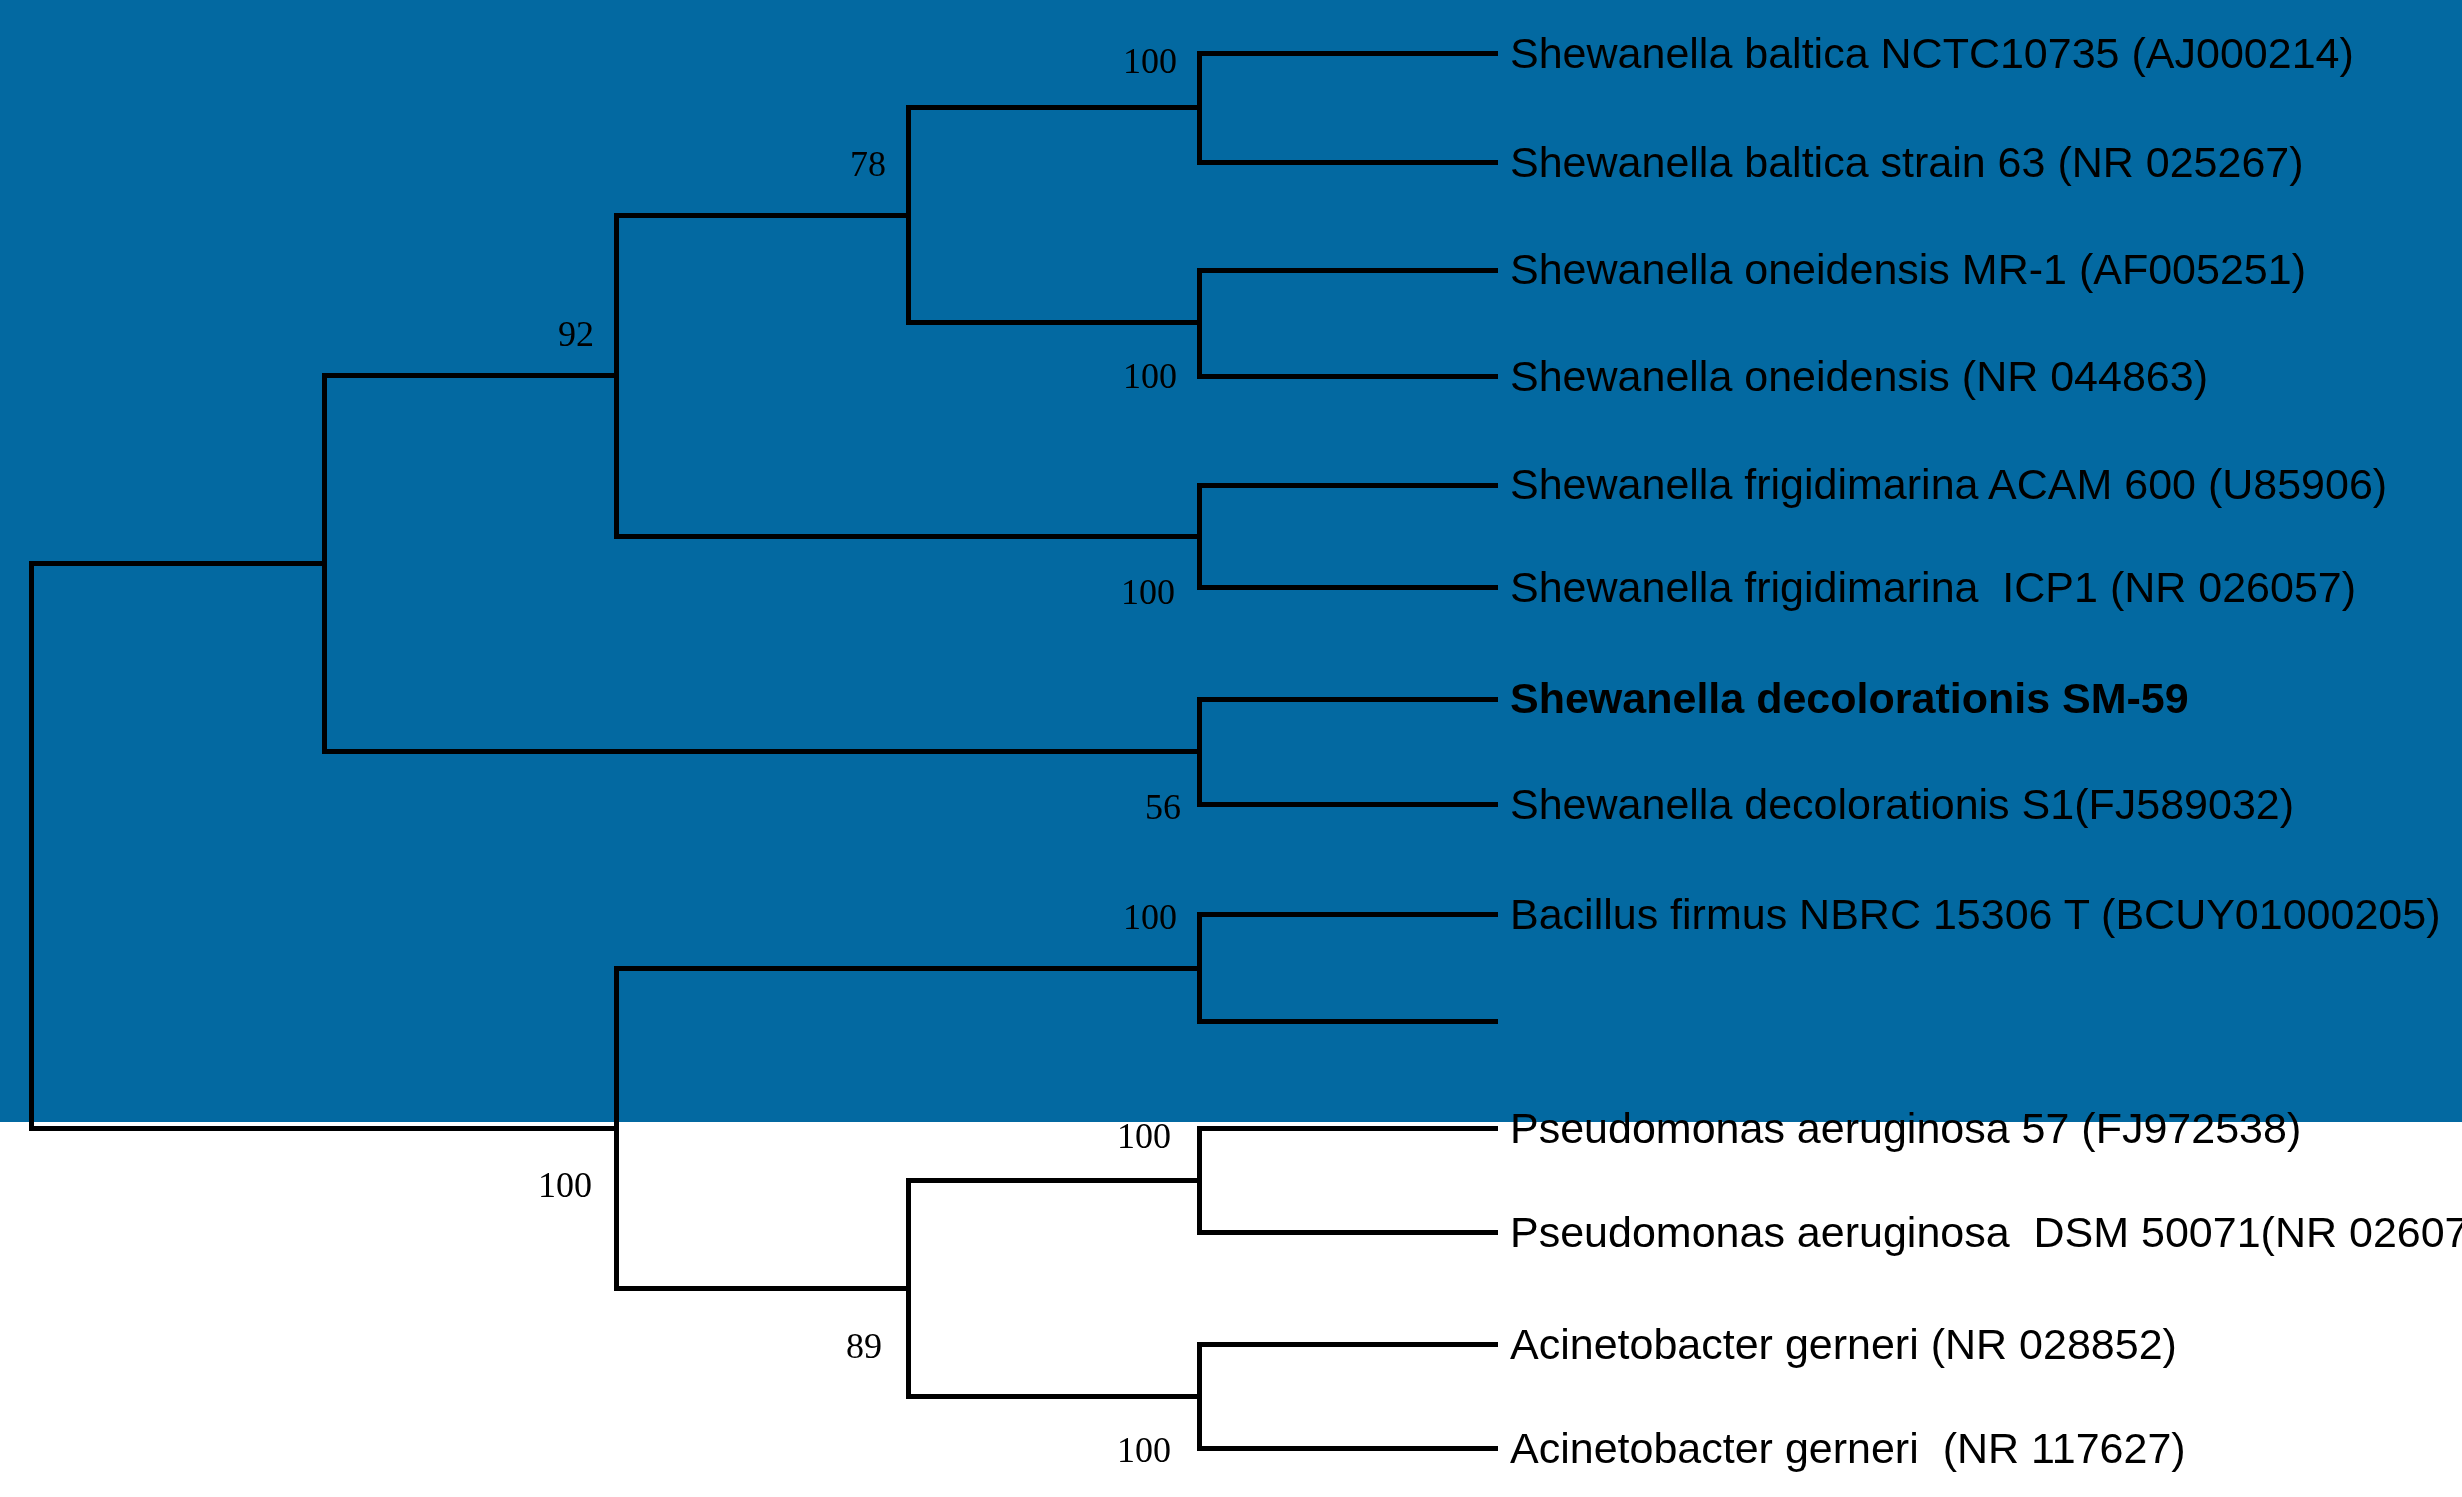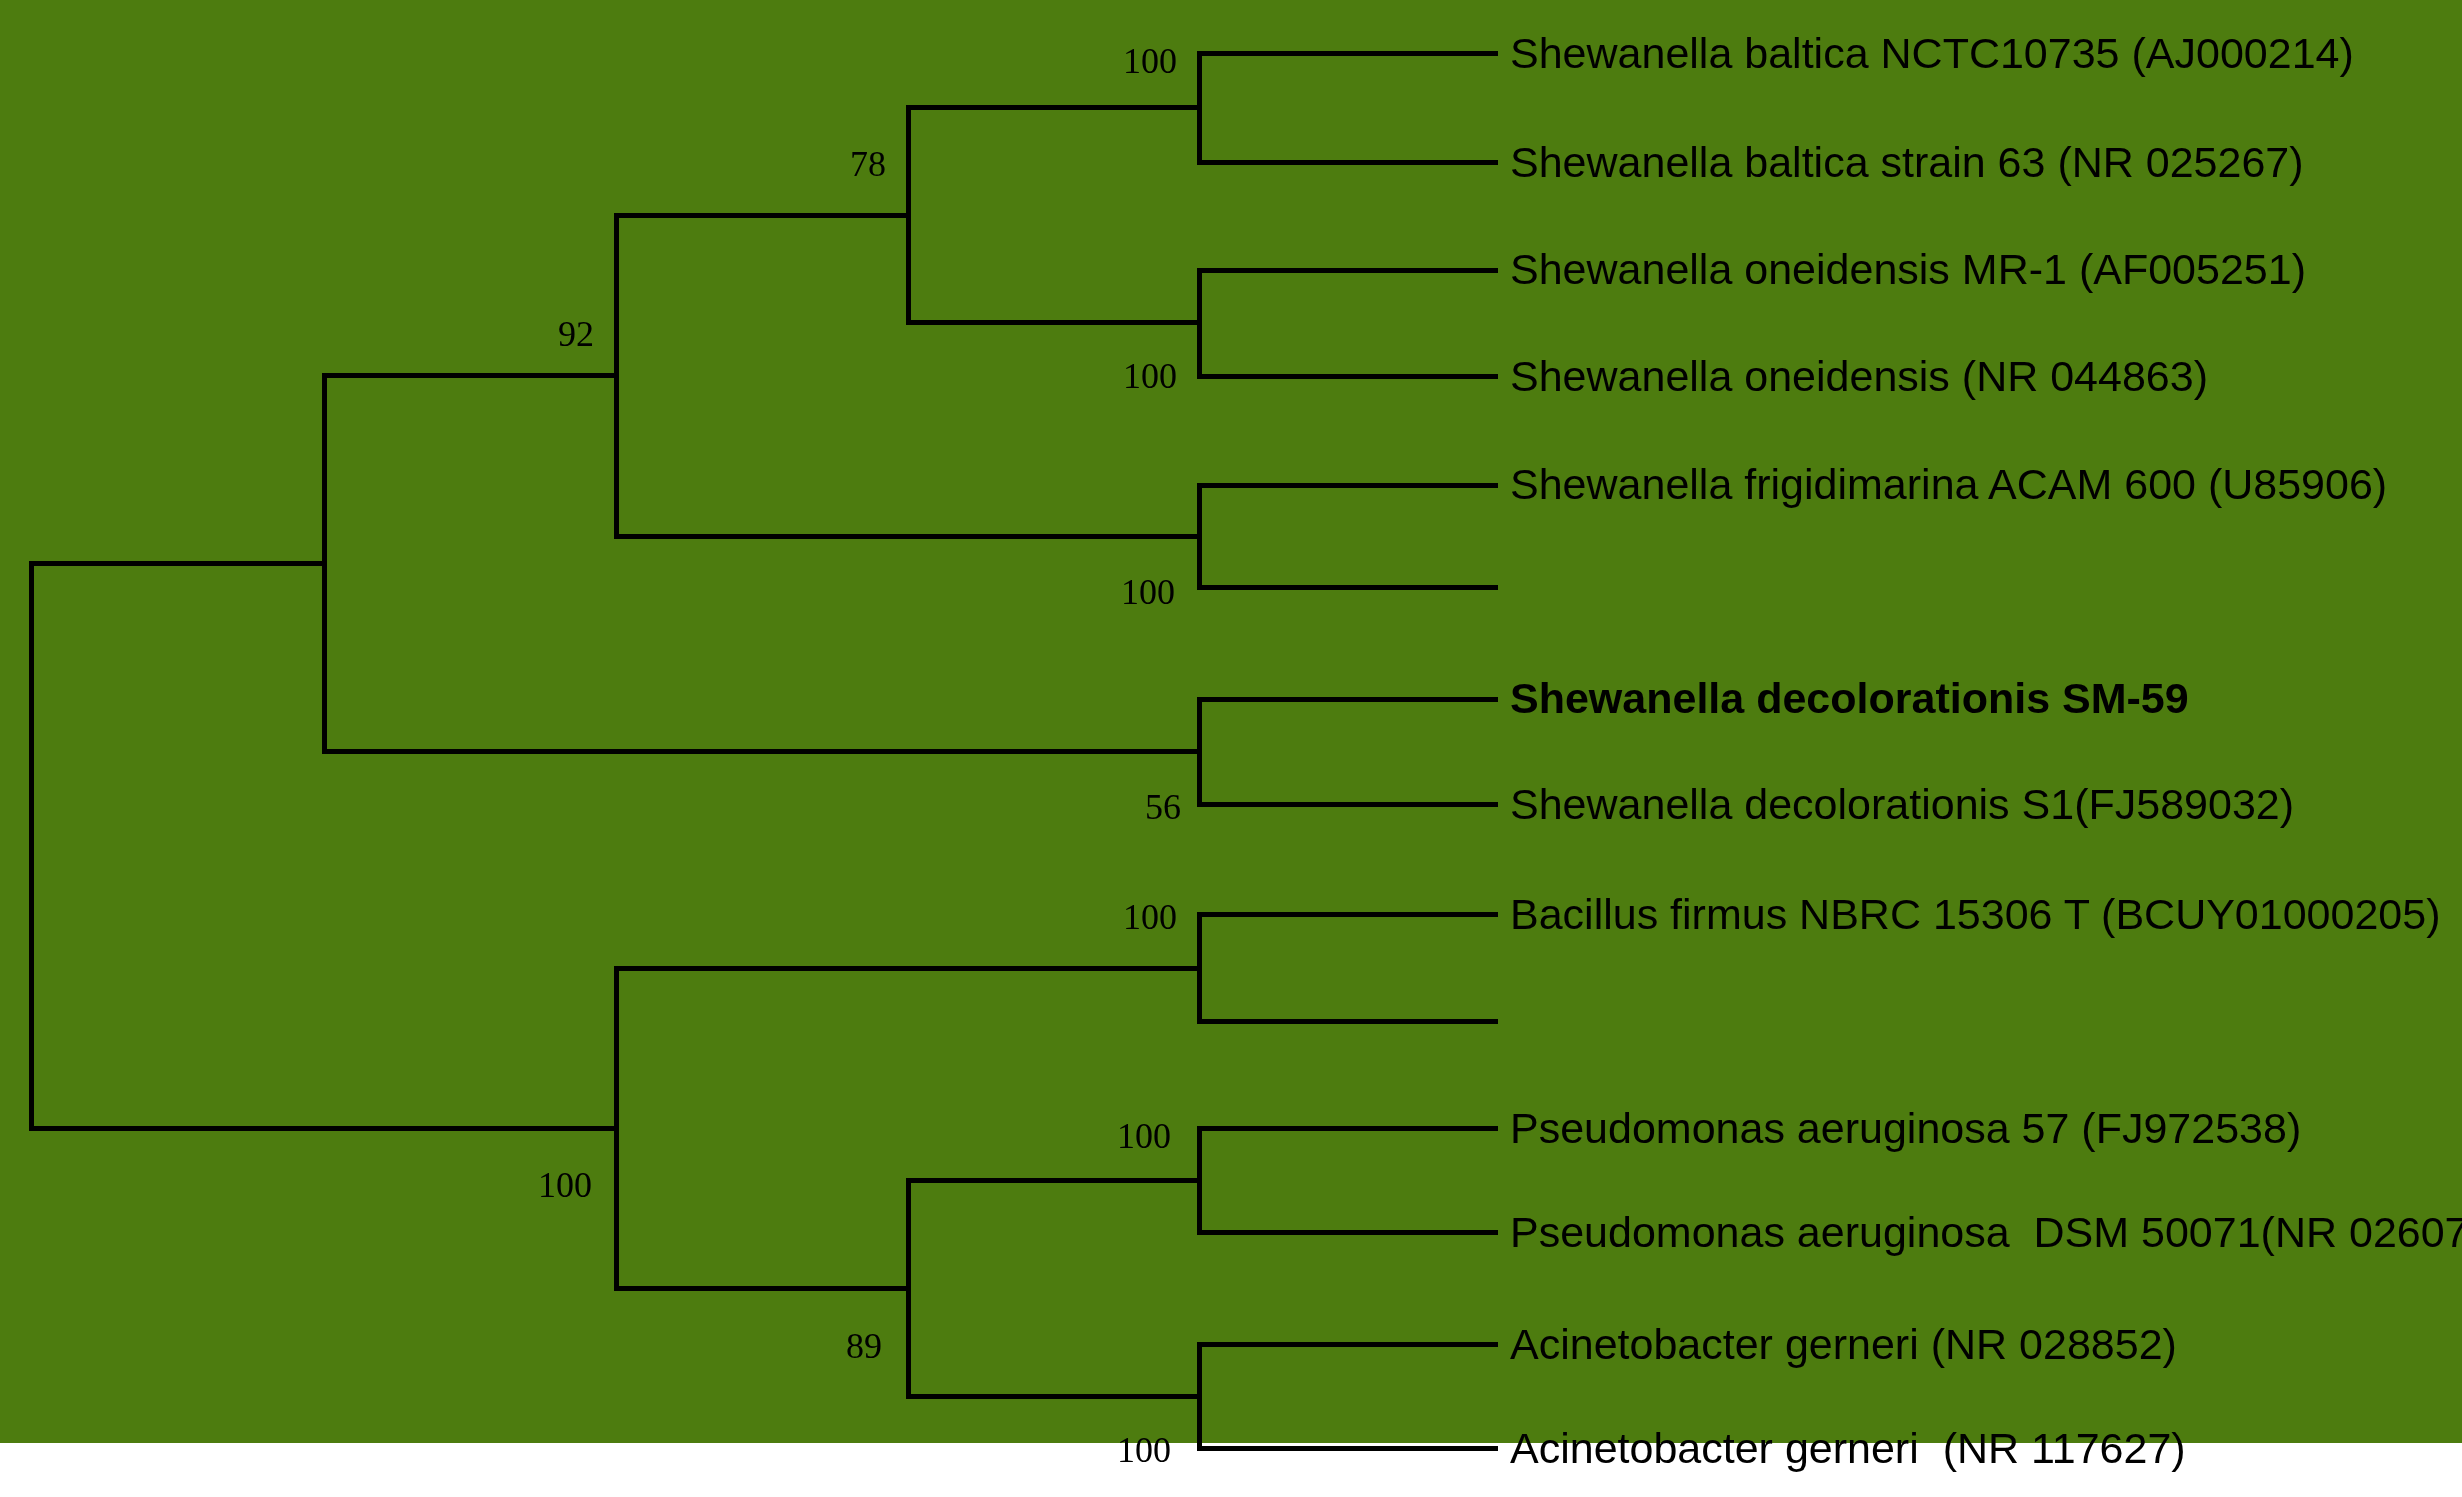--- a/index.html
+++ b/index.html
@@ -6,22 +6,22 @@
     margin: 0;
     padding: 0;
     background: #ffffff;
     width: 2462px;
     height: 1497px;
     overflow: hidden;
   }
   .stage {
     position: relative;
     width: 2462px;
-    height: 1443px;
-    background: #4d7c0f;
+    height: 1122px;
+    background: #0369a1;
     font-family: "Liberation Sans", sans-serif;
   }
   
   .h {
     position: absolute;
     height: 4.7px;
     background: #000000;
   }
   .v {
     position: absolute;
@@ -114,20 +114,21 @@
   <div class="bs" style="left:340px;top:1167px">100</div>
   <div class="bs" style="left:919px;top:1118px">100</div>
   <div class="bs" style="left:630px;top:1328px">89</div>
   <div class="bs" style="left:919px;top:1432px">100</div>
 
   <div class="taxon" style="top:30px"><span class="sci">Shewanella baltica</span><span> NCTC10735 (AJ000214)</span></div>
   <div class="taxon" style="top:139px"><span class="sci">Shewanella baltica</span><span> strain 63 (NR 025267)</span></div>
   <div class="taxon" style="top:246px"><span class="sci">Shewanella oneidensis</span><span> MR-1 (AF005251)</span></div>
   <div class="taxon" style="top:353px"><span class="sci">Shewanella oneidensis</span><span> (NR 044863)</span></div>
   <div class="taxon" style="top:461px"><span class="sci">Shewanella frigidimarina</span><span> ACAM 600 (U85906)</span></div>
+  <div class="taxon" style="top:564px"><span class="sci">Shewanella frigidimarina</span><span>  ICP1 (NR 026057)</span></div>
   <div class="taxon bold" style="top:675px"><span class="sci">Shewanella</span><span> decolorationis SM-59</span></div>
   <div class="taxon" style="top:781px"><span class="sci">Shewanella</span><span> decolorationis S1(FJ589032)</span></div>
   <div class="taxon" style="top:891px"><span class="sci">Bacillus firmus</span><span> NBRC 15306 T (BCUY01000205)</span></div>
   <div class="taxon" style="top:1105px"><span class="sci">Pseudomonas aeruginosa</span><span> 57 (FJ972538)</span></div>
   <div class="taxon" style="top:1209px"><span class="sci">Pseudomonas aeruginosa</span><span>  DSM 50071(NR 026078)</span></div>
   <div class="taxon" style="top:1321px"><span class="sci">Acinetobacter gerneri</span><span> (NR 028852)</span></div>
   <div class="taxon" style="top:1425px"><span class="sci">Acinetobacter gerneri</span><span>  (NR 117627)</span></div>
 
 </div>
 

